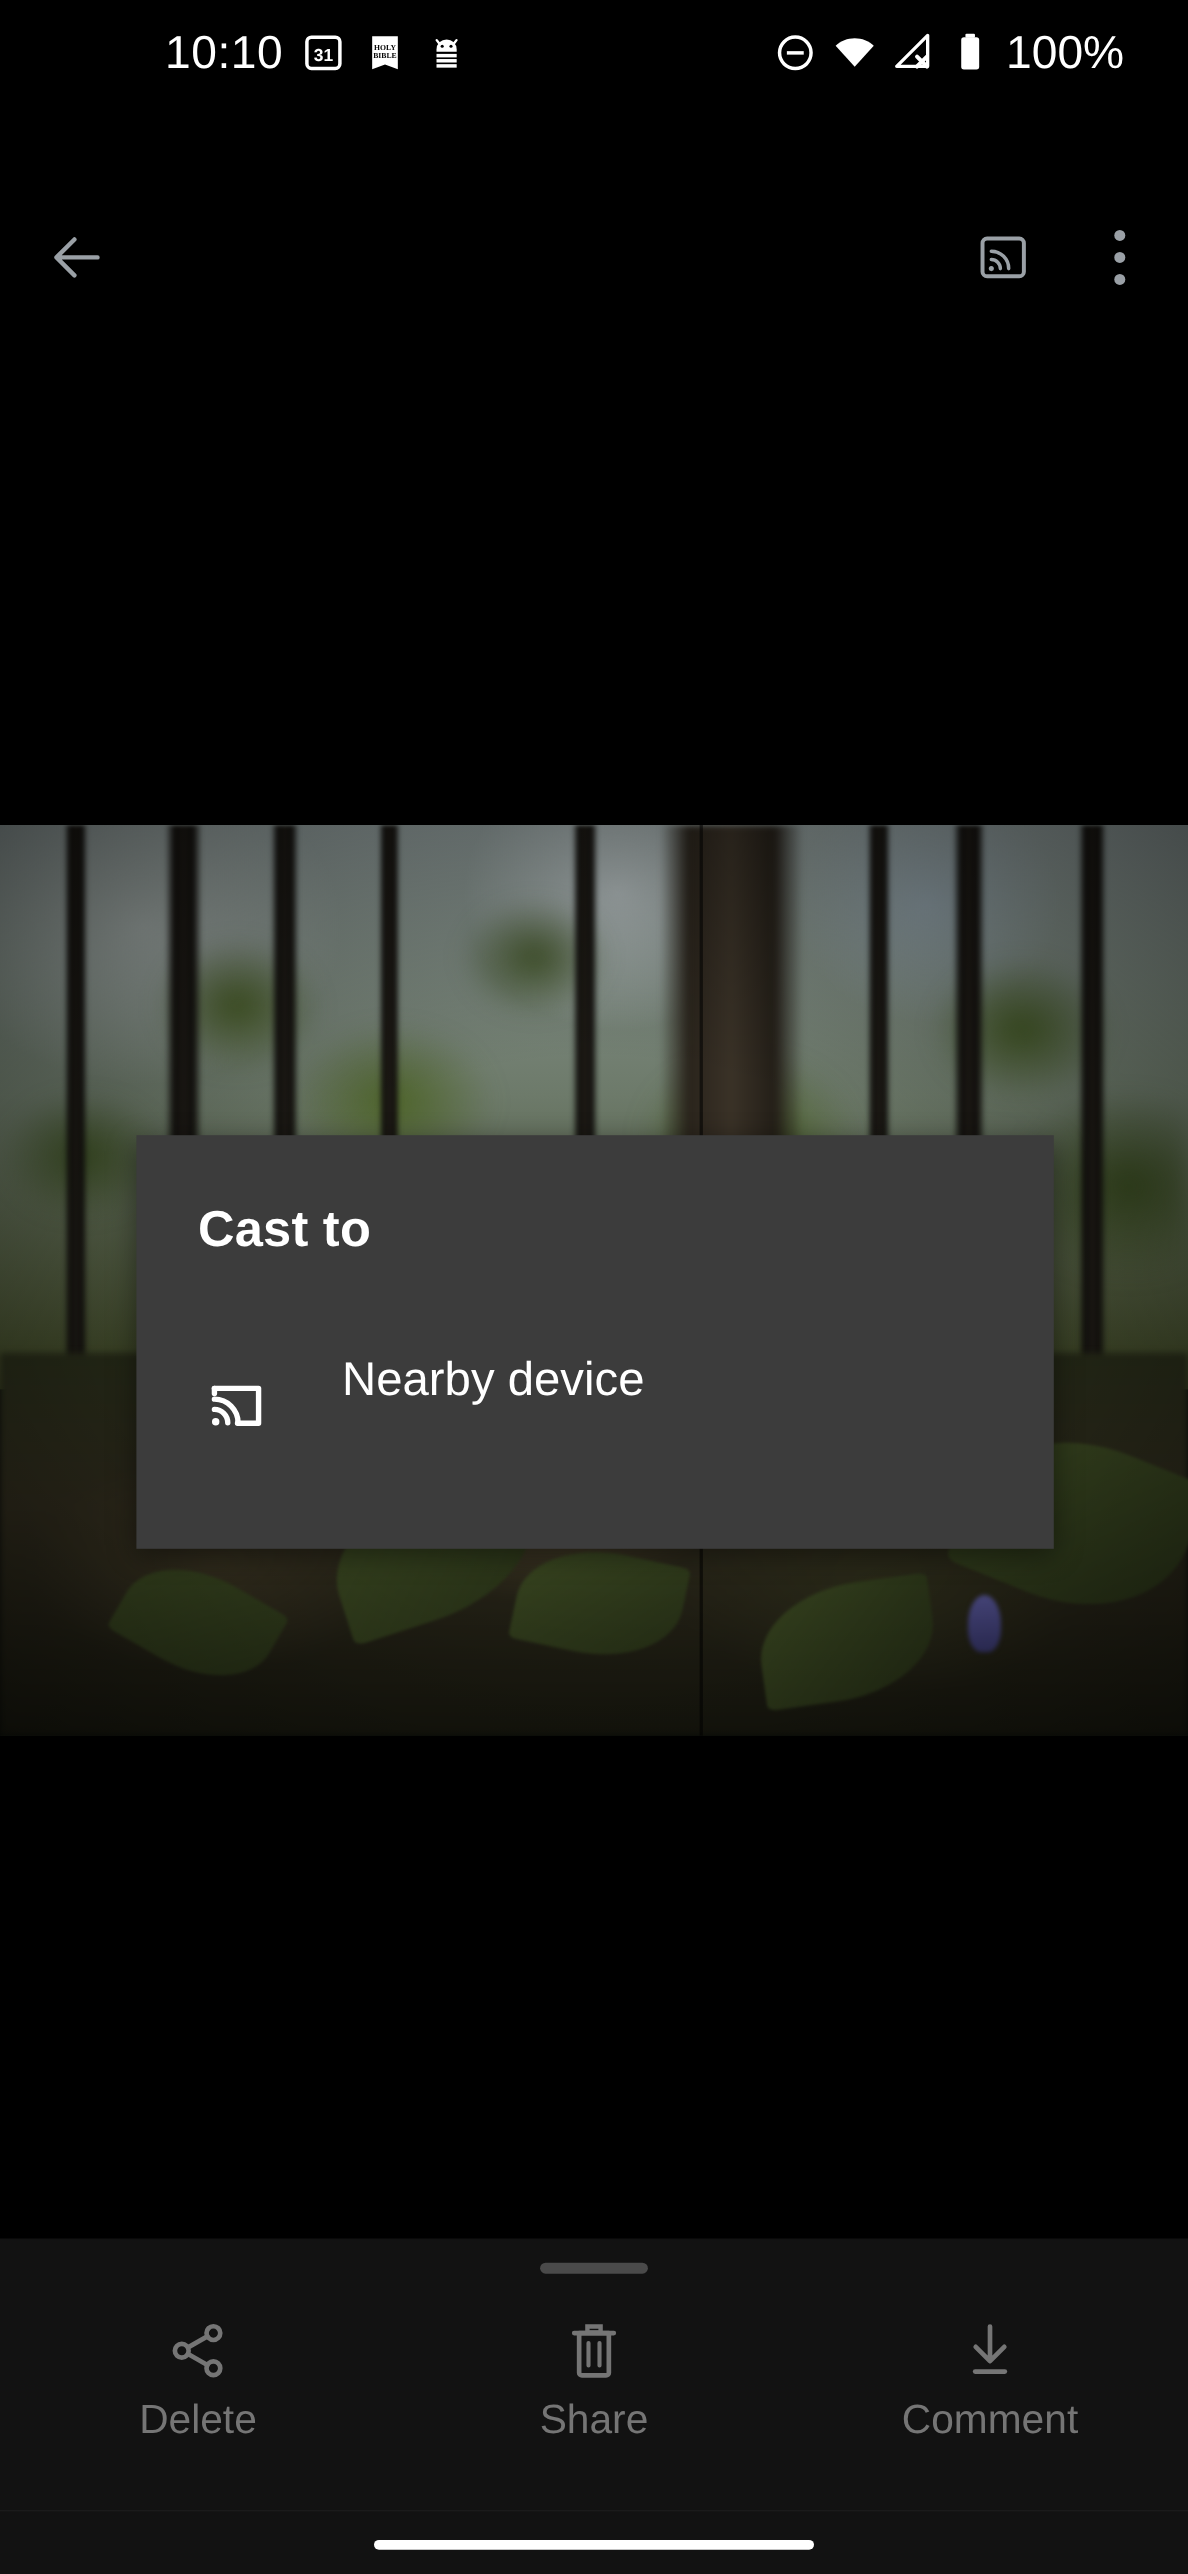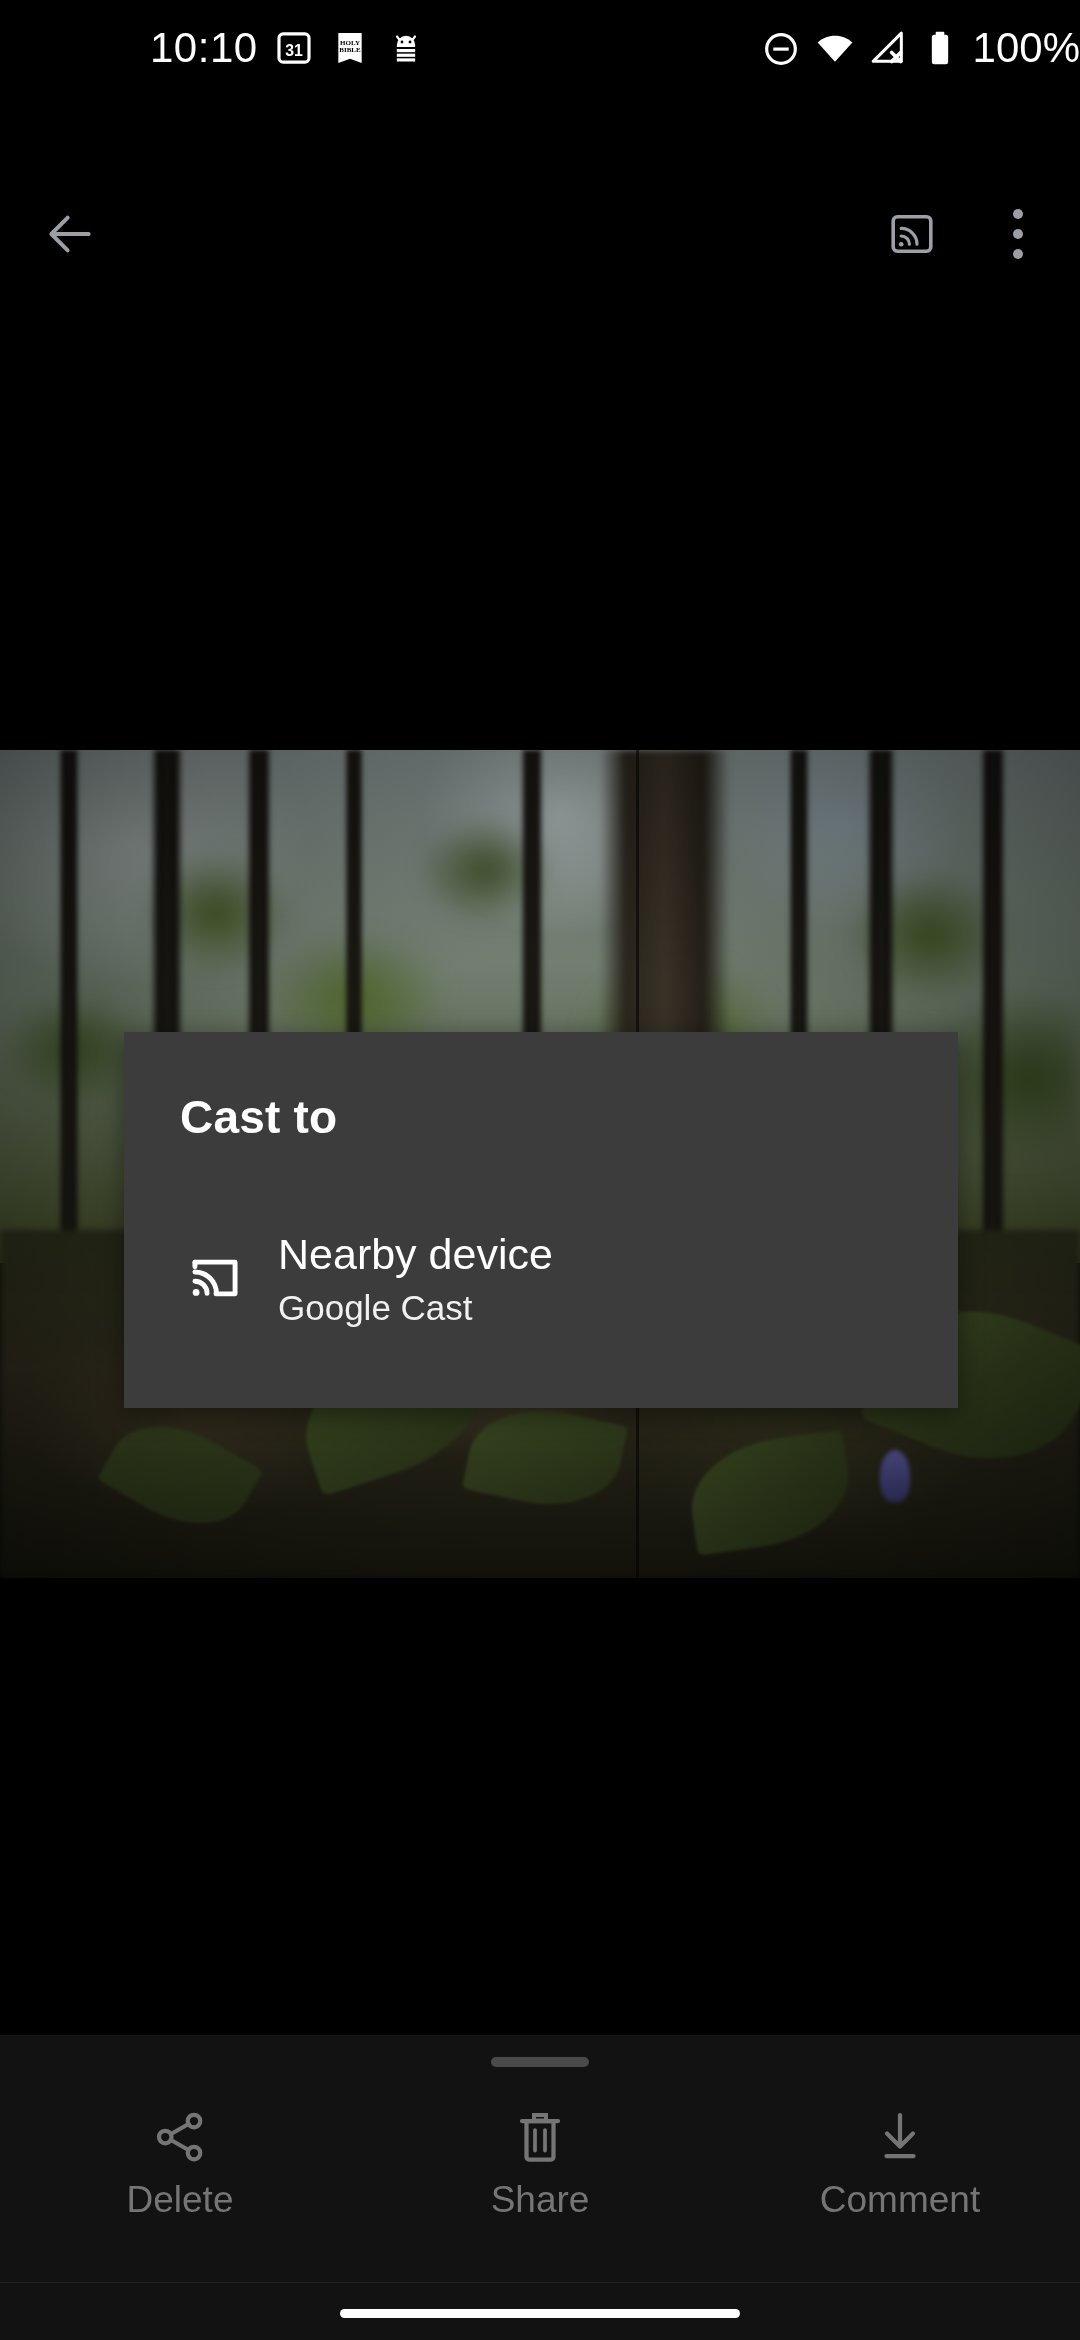--- a/index.html
+++ b/index.html
@@ -22,21 +22,22 @@
     display:flex; align-items:center; gap:16px;
     margin-left:150px;
   }
   #clock{
     font-size:42px; font-weight:400; letter-spacing:0.5px;
     line-height:1; color:#ffffff;
   }
   .notif-icon{ display:block; }
   #status-spacer{ flex:1 1 auto; }
   #status-right{
-    display:flex; align-items:flex-end; gap:14px;
+    display:flex; align-items:center; gap:14px;
+    margin-right:58px;
   }
   #battery-pct{
     font-size:42px; font-weight:400; color:#fff; line-height:1;
     margin-left:2px;
   }
 
   
   #toolbar{
     position:absolute; left:0; top:176px; width:1080px; height:116px;
   }
@@ -140,21 +141,21 @@
     font-size:46px; font-weight:700; letter-spacing:0.2px; color:#ffffff;
   }
   #cast-device-row{
     position:absolute; left:0; top:190px; width:834px; height:140px;
     display:flex; align-items:flex-start;
   }
   #cast-device-icon{
     width:70px; height:56px; margin-left:56px; margin-top:28px;
     flex:0 0 auto;
   }
-  #cast-device-text{ margin-left:28px; margin-top:8px; }
+  #cast-device-text{ margin-left:61px; margin-top:8px; }
   #cast-device-name{
     font-size:43px; font-weight:400; color:#ffffff; line-height:1.15;
   }
   #cast-device-sub{
     font-size:35px; font-weight:400; color:#f1f1f1; line-height:1.3;
     margin-top:6px;
   }
 
   
   #bottom-sheet{
@@ -310,21 +311,20 @@
     <div id="cast-device-row">
       <svg id="cast-device-icon" viewBox="0 0 24 24">
         <path d="M3.4 5.2h17.2v13.6h-8.2" fill="none" stroke="#fff" stroke-width="2.1" stroke-linecap="round" stroke-linejoin="round"></path>
         <path d="M3.4 5.2v2.0" fill="none" stroke="#fff" stroke-width="2.1" stroke-linecap="round"></path>
         <circle cx="3.9" cy="18.2" r="1.45" fill="#fff"></circle>
         <path d="M3.4 13.4a5.2 5.2 0 0 1 5.2 5.2" fill="none" stroke="#fff" stroke-width="2.1" stroke-linecap="round"></path>
         <path d="M3.4 9.4a9.2 9.2 0 0 1 9.2 9.2" fill="none" stroke="#fff" stroke-width="2.1" stroke-linecap="round"></path>
       </svg>
       <div id="cast-device-text">
         <div id="cast-device-name">Nearby device</div>
-        <div id="cast-device-sub">Google Cast</div>
       </div>
     </div>
   </div>
 
   <div id="bottom-sheet">
     <div id="sheet-handle"></div>
 
     <div id="action-bar">
 
       <div class="action-item">

